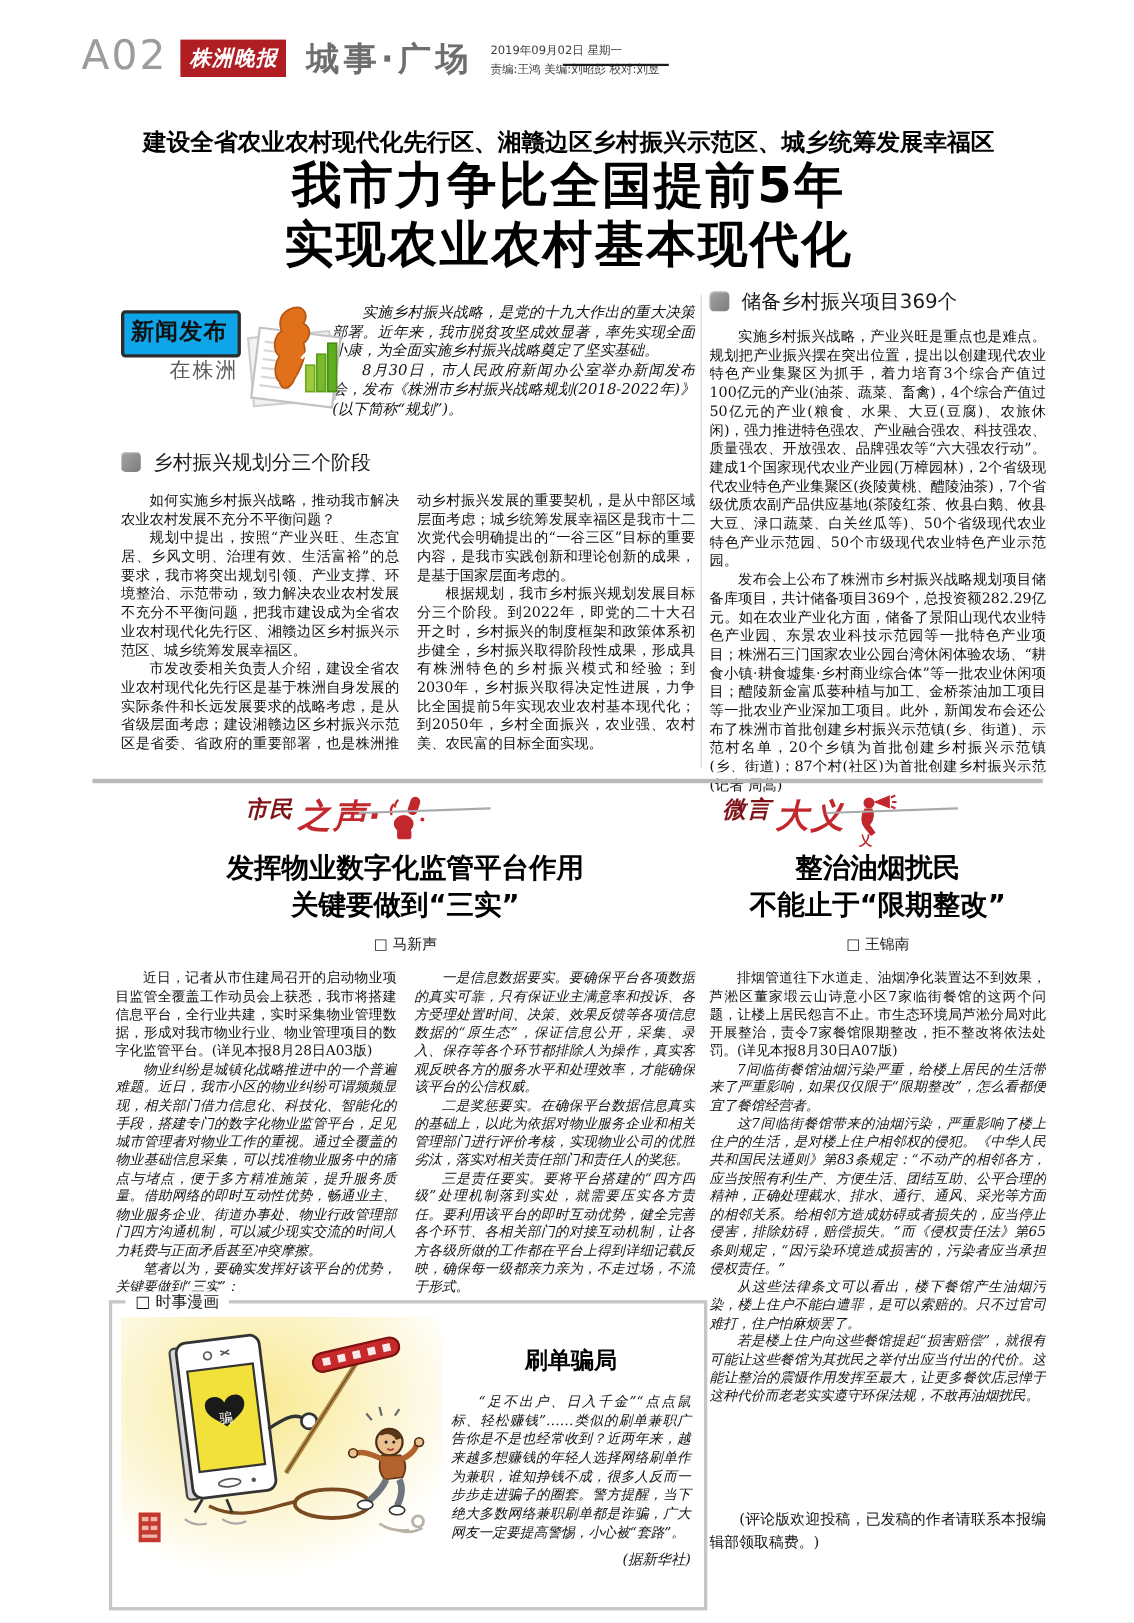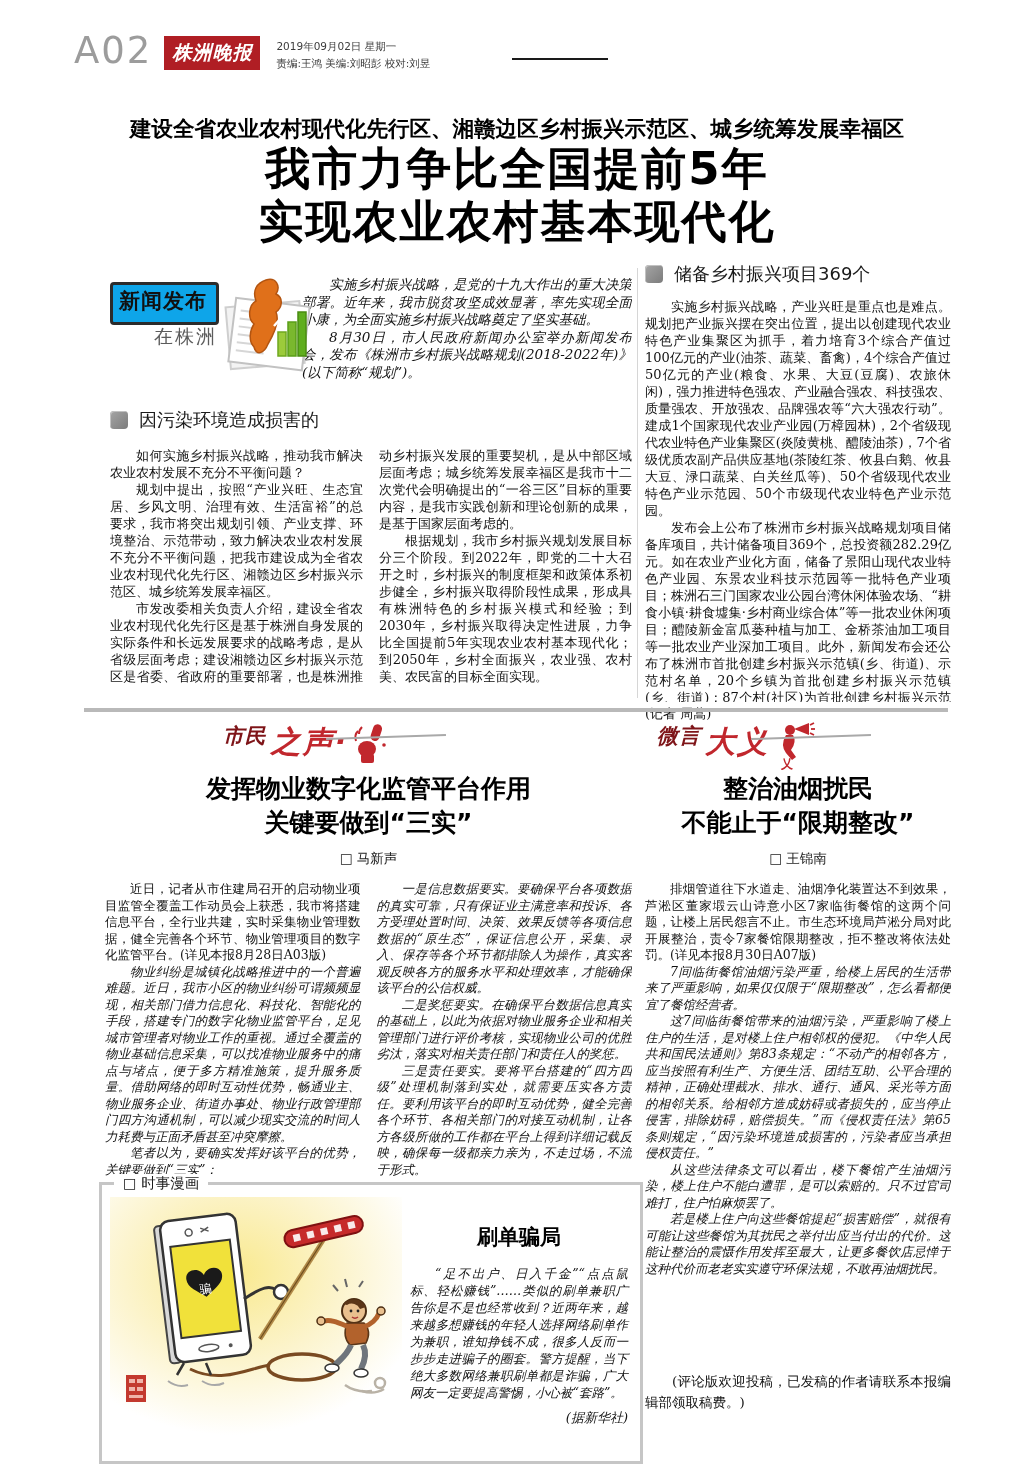--- a/index.html
+++ b/index.html
@@ -72,20 +72,21 @@
                   font-family:"DejaVu Serif","Liberation Serif",serif;font-style:italic;}
 </style>
 </head>
 <body>
 
 <div class="page">
 
   <div class="header">
     <span class="page-no">A02</span>
     <span class="masthead">株洲晚报</span>
+    <span class="section-name">城事·广场</span>
     <span class="pubinfo">
       <span>2019年09月02日 星期一</span><br>
       <span>责编:王鸿 美编:刘昭彭 校对:刘昱</span>
     </span>
     <span class="header-rule"></span>
   </div>
 
   <div class="kicker">建设全省农业农村现代化先行区、湘赣边区乡村振兴示范区、城乡统筹发展幸福区</div>
   <div class="headline">
     <span>我市力争比全国提前5年</span><br>
@@ -120,21 +121,21 @@
     </svg>
   </div>
 
   <div class="intro">
     <p>实施乡村振兴战略，是党的十九大作出的重大决策部署。近年来，我市脱贫攻坚成效显著，率先实现全面小康，为全面实施乡村振兴战略奠定了坚实基础。</p>
     <p>8月30日，市人民政府新闻办公室举办新闻发布会，发布《株洲市乡村振兴战略规划(2018-2022年)》(以下简称“规划”)。</p>
   </div>
 
   <div class="subhead subhead-stages">
     <span class="sq"></span>
-    <span>因污染环境造成损害的</span>
+    <span>乡村振兴规划分三个阶段</span>
   </div>
   <div class="stages-cols song">
     <p>如何实施乡村振兴战略，推动我市解决农业农村发展不充分不平衡问题？</p>
     <p>规划中提出，按照“产业兴旺、生态宜居、乡风文明、治理有效、生活富裕”的总要求，我市将突出规划引领、产业支撑、环境整治、示范带动，致力解决农业农村发展不充分不平衡问题，把我市建设成为全省农业农村现代化先行区、湘赣边区乡村振兴示范区、城乡统筹发展幸福区。</p>
     <p>市发改委相关负责人介绍，建设全省农业农村现代化先行区是基于株洲自身发展的实际条件和长远发展要求的战略考虑，是从省级层面考虑；建设湘赣边区乡村振兴示范区是省委、省政府的重要部署，也是株洲推动乡村振兴发展的重要契机，是从中部区域层面考虑；城乡统筹发展幸福区是我市十二次党代会明确提出的“一谷三区”目标的重要内容，是我市实践创新和理论创新的成果，是基于国家层面考虑的。</p>
     <p>根据规划，我市乡村振兴规划发展目标分三个阶段。到2022年，即党的二十大召开之时，乡村振兴的制度框架和政策体系初步健全，乡村振兴取得阶段性成果，形成具有株洲特色的乡村振兴模式和经验；到2030年，乡村振兴取得决定性进展，力争比全国提前5年实现农业农村基本现代化；到2050年，乡村全面振兴，农业强、农村美、农民富的目标全面实现。</p>
   </div>
 
   <div class="v-divider"></div>
 
@@ -169,21 +170,21 @@
         <circle cx="32" cy="23" r="1.8" fill="#c1272d"></circle>
       </svg>
       <span class="logo-underline"></span>
     </div>
     <div class="btitle">
       <span>发挥物业数字化监管平台作用</span><br>
       <span>关键要做到“三实”</span>
     </div>
     <div class="byline">□ 马新声</div>
     <div class="citizen-cols kai">
-      <p class="first-graf">近日，记者从市住建局召开的启动物业项目监管全覆盖工作动员会上获悉，我市将搭建信息平台，全行业共建，实时采集物业管理数据，健全完善各个环节、物业管理项目的数字化监管平台。(详见本报8月28日A03版)</p>
+      <p class="first-graf">近日，记者从市住建局召开的启动物业项目监管全覆盖工作动员会上获悉，我市将搭建信息平台，全行业共建，实时采集物业管理数据，形成对我市物业行业、物业管理项目的数字化监管平台。(详见本报8月28日A03版)</p>
       <p>物业纠纷是城镇化战略推进中的一个普遍难题。近日，我市小区的物业纠纷可谓频频显现，相关部门借力信息化、科技化、智能化的手段，搭建专门的数字化物业监管平台，足见城市管理者对物业工作的重视。通过全覆盖的物业基础信息采集，可以找准物业服务中的痛点与堵点，便于多方精准施策，提升服务质量。借助网络的即时互动性优势，畅通业主、物业服务企业、街道办事处、物业行政管理部门四方沟通机制，可以减少现实交流的时间人力耗费与正面矛盾甚至冲突摩擦。</p>
       <p>笔者以为，要确实发挥好该平台的优势，关键要做到“三实”：</p>
       <p>一是信息数据要实。要确保平台各项数据的真实可靠，只有保证业主满意率和投诉、各方受理处置时间、决策、效果反馈等各项信息数据的“原生态”，保证信息公开，采集、录入、保存等各个环节都排除人为操作，真实客观反映各方的服务水平和处理效率，才能确保该平台的公信权威。</p>
       <p>二是奖惩要实。在确保平台数据信息真实的基础上，以此为依据对物业服务企业和相关管理部门进行评价考核，实现物业公司的优胜劣汰，落实对相关责任部门和责任人的奖惩。</p>
       <p>三是责任要实。要将平台搭建的“四方四级”处理机制落到实处，就需要压实各方责任。要利用该平台的即时互动优势，健全完善各个环节、各相关部门的对接互动机制，让各方各级所做的工作都在平台上得到详细记载反映，确保每一级都亲力亲为，不走过场，不流于形式。</p>
     </div>
 
     <div class="cartoon-box">
       <span class="cartoon-label">□ 时事漫画</span>
       <div class="cartoon-flex">

